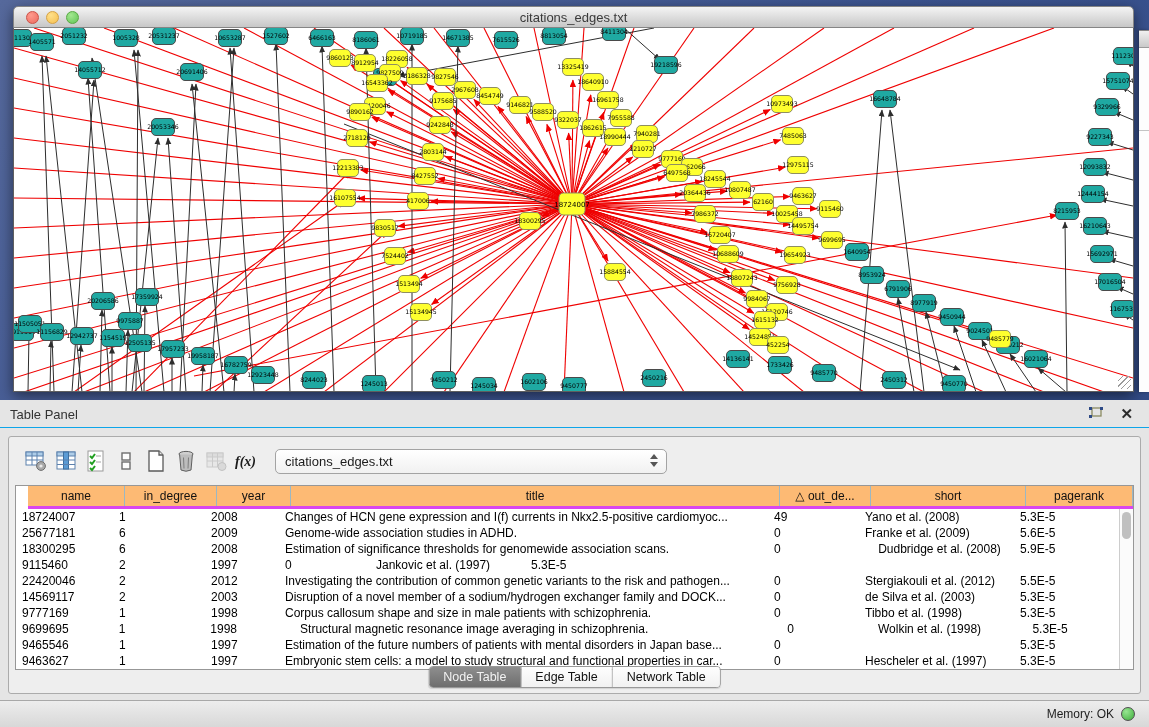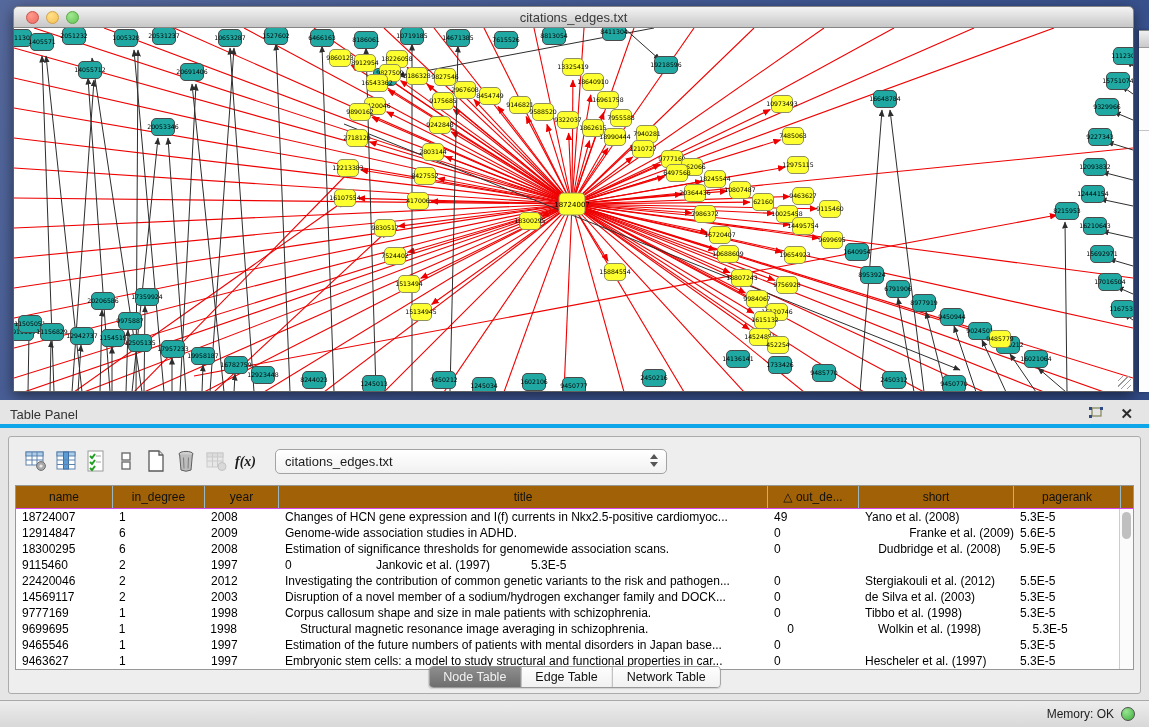--- a/index.html
+++ b/index.html
@@ -25,39 +25,39 @@
   .net-canvas svg { display:block; }
   .resize-grip { position:absolute; right:2px; bottom:2px; width:13px; height:13px;
     background:repeating-linear-gradient(135deg, transparent 0 3px, #9a9a9a 3px 4px); }
   
   .bg-sliver { position:absolute; left:1139px; top:30px; width:10px; height:362px;
     background:#fdfdfd; border-top:1px solid #888; box-shadow:-1px 0 3px rgba(0,0,0,.35); }
   .bg-sliver .cap { height:17px; background:linear-gradient(#f0f0f0,#c9c9c9); border-bottom:1px solid #9a9a9a; }
   .bg-sliver .rule { height:1px; background:#c4c4c4; margin-top:82px; }
   
   .table-panel { position:absolute; left:0; top:400px; width:1149px; height:300px; background:#e5e5e5; }
-  .tp-titlebar { position:relative; height:28px; border-bottom:4px solid #0ea5e9; }
+  .tp-titlebar { position:relative; height:28px; border-bottom:1px solid #0ea5e9; }
   .tp-title { position:absolute; left:10px; top:7px; font-size:13px; color:#333; }
   .tp-float { position:absolute; right:44px; top:6px; width:18px; height:16px; cursor:pointer; }
   .tp-close { position:absolute; right:16px; top:5px; font-size:15px; font-weight:bold; color:#2b2b2b; cursor:pointer; }
   .tp-inner { position:absolute; left:8px; top:36px; width:1133px; height:258px;
     background:#eeeeee; border:1px solid #ababab; border-radius:3px; }
   .toolbar { position:absolute; left:12px; top:9px; height:30px; display:flex; align-items:center; }
   .tb-btn { width:30px; height:28px; display:flex; align-items:center; justify-content:center; }
   .combo { margin-left:14px; width:392px; height:25px; background:linear-gradient(#ffffff,#f1f1f1);
     border:1px solid #a3a3a3; border-radius:5px; display:flex; align-items:center;
     padding:0 9px; font-size:13px; color:#1c1c1c; position:relative; }
   .combo-arrows { position:absolute; right:8px; top:4px; }
   .combo-arrows div { width:0; height:0; border-left:4px solid transparent; border-right:4px solid transparent; }
   .arr-up { border-bottom:5px solid #555; margin-bottom:3px; }
   .arr-dn { border-top:5px solid #555; }
   
   .tbl { position:absolute; left:6px; top:48px; width:1119px; height:185px;
     border:1px solid #979797; background:#fff; overflow:hidden; }
-  .thead { display:flex; height:23px; background:#a16207; border-bottom:1px solid #d946ef; }
+  .thead { display:flex; height:23px; background:#fdba74; border-bottom:3px solid #d946ef;margin-left:12px; }
   .th { display:flex; align-items:center; justify-content:center; font-size:12px; color:#111;
     border-right:1px solid #9ab7c4; overflow:hidden; white-space:nowrap; }
   .tr { display:flex; height:16px; }
   .td { font-size:12px; color:#000; line-height:16px; padding-left:6px;
     white-space:nowrap; overflow:hidden; }
   .vscroll { position:absolute; right:0; top:23px; bottom:0; width:14px;
     background:#fbfbfb; border-left:1px solid #cdcdcd; }
   .vthumb { position:absolute; top:3px; left:2px; width:9px; height:27px;
     background:#c0c0c0; border-radius:5px; }
   
@@ -896,26 +896,26 @@
           <div class="tr">
             <div class="td" style="width: 97px;">18724007</div>
             <div class="td" style="width: 92px;">1</div>
             <div class="td" style="width: 74px;">2008</div>
             <div class="td" style="width: 489px;">Changes of HCN gene expression and I(f) currents in Nkx2.5-positive cardiomyoc...</div>
             <div class="td" style="width: 91px;">49</div>
             <div class="td" style="width: 155px;">Yano et al. (2008)</div>
             <div class="td" style="width: 107px;">5.3E-5</div>
           </div>
           <div class="tr">
-            <div class="td" style="width: 97px;">12914847</div>
+            <div class="td" style="width: 97px;">25677181</div>
             <div class="td" style="width: 92px;">6</div>
             <div class="td" style="width: 74px;">2009</div>
             <div class="td" style="width: 489px;">Genome-wide association studies in ADHD.</div>
             <div class="td" style="width: 91px;">0</div>
-            <div class="td" style="width: 155px; text-align: right;">Franke et al. (2009)</div>
+            <div class="td" style="width: 155px;">Franke et al. (2009)</div>
             <div class="td" style="width: 107px;">5.6E-5</div>
           </div>
           <div class="tr">
             <div class="td" style="width: 97px;">18300295</div>
             <div class="td" style="width: 92px;">6</div>
             <div class="td" style="width: 74px;">2008</div>
             <div class="td" style="width: 489px;">Estimation of significance thresholds for genomewide association scans.</div>
             <div class="td" style="width: 91px;">0</div>
             <div class="td" style="width: 155px; text-align: center;">Dudbridge et al. (2008)</div>
             <div class="td" style="width: 107px;">5.9E-5</div>

